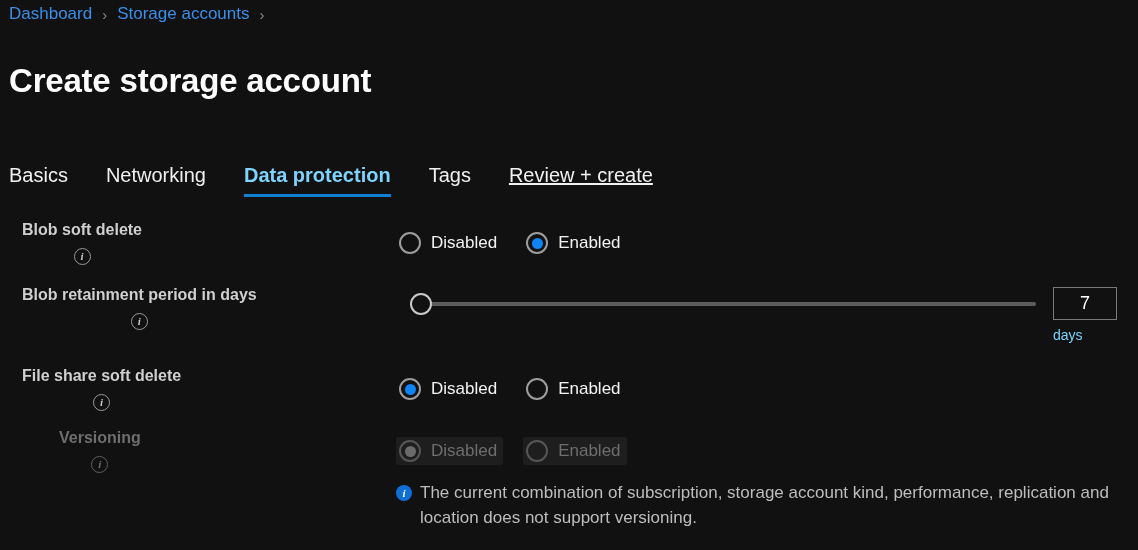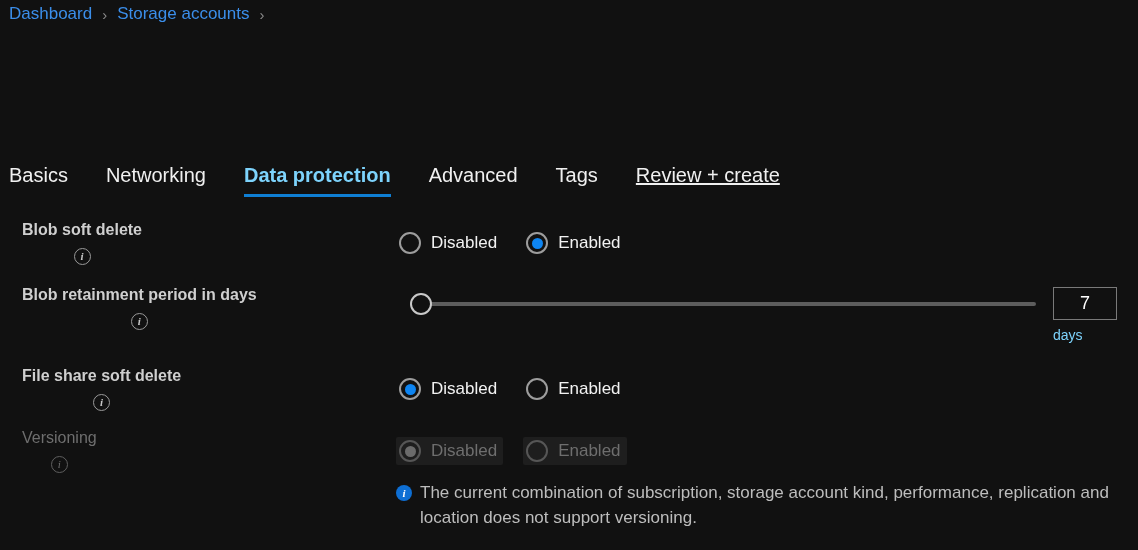--- a/index.html
+++ b/index.html
@@ -96,21 +96,21 @@
     left: 22px;
     display: flex;
     align-items: center;
     gap: 9px;
     font-size: 16px;
     font-weight: bold;
     color: #cfcfcf;
     white-space: nowrap;
     flex-direction: column;
   }
-  .row-label.dim { color: #6e6e6e; font-weight: normal; }
+  .row-label.dim { color: #6e6e6e; font-weight: bold; margin-left: 37px; }
 
   .info-icon {
     display: inline-flex;
     align-items: center;
     justify-content: center;
     width: 17px;
     height: 17px;
     border: 1px solid #9a9a9a;
     border-radius: 50%;
     font-size: 11px;
@@ -254,26 +254,26 @@
 
 <div class="page">
 
   <nav class="breadcrumb">
     <span class="crumb">Dashboard</span>
     <span class="crumb-sep">›</span>
     <span class="crumb">Storage accounts</span>
     <span class="crumb-sep">›</span>
   </nav>
 
+  <h1 class="page-title">Create storage account</h1>
 
   <div class="tabs">
     <div class="tab">Basics</div>
     <div class="tab">Networking</div>
     <div class="tab active">Data protection</div>
-    <div class="tab">Advanced</div>
     <div class="tab">Tags</div>
     <div class="tab">Review + create</div>
   </div>
 
   <div class="row" style="top:226px; height:34px;">
     <div class="row-label">
       <span>Blob soft delete</span>
       <span class="info-icon">i</span>
     </div>
     <div class="radio-group">

